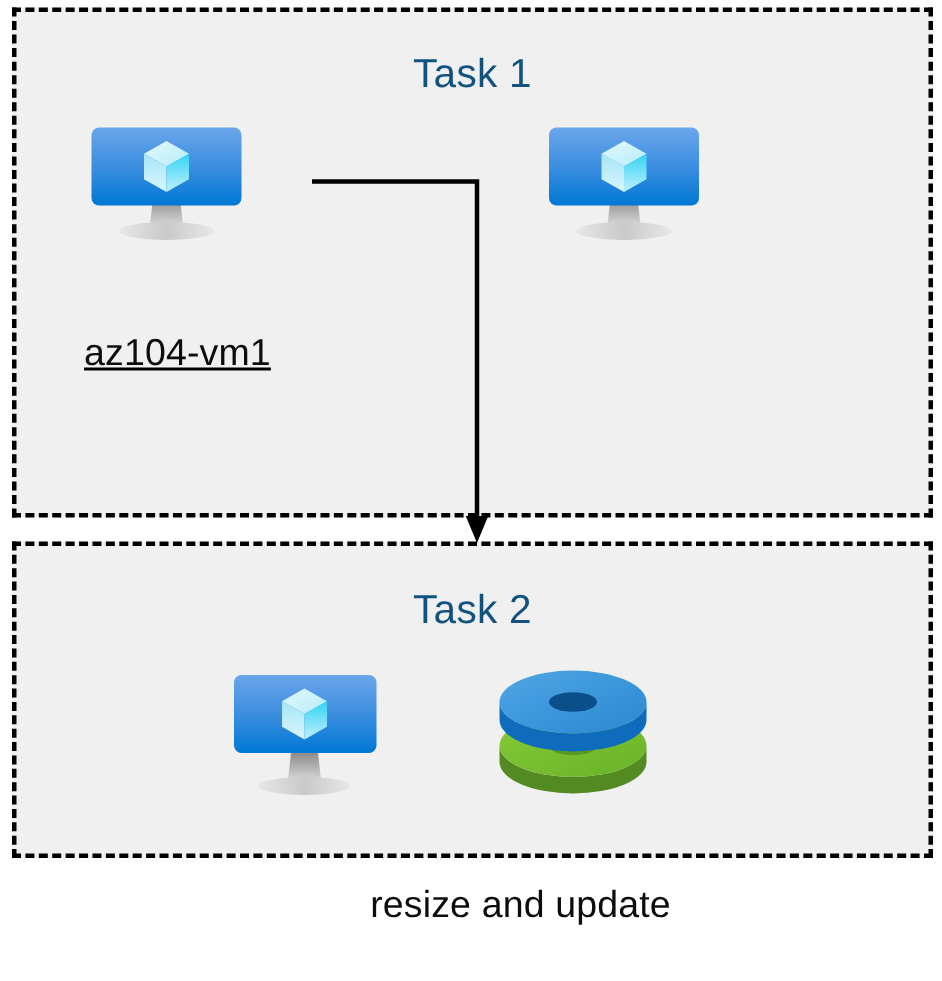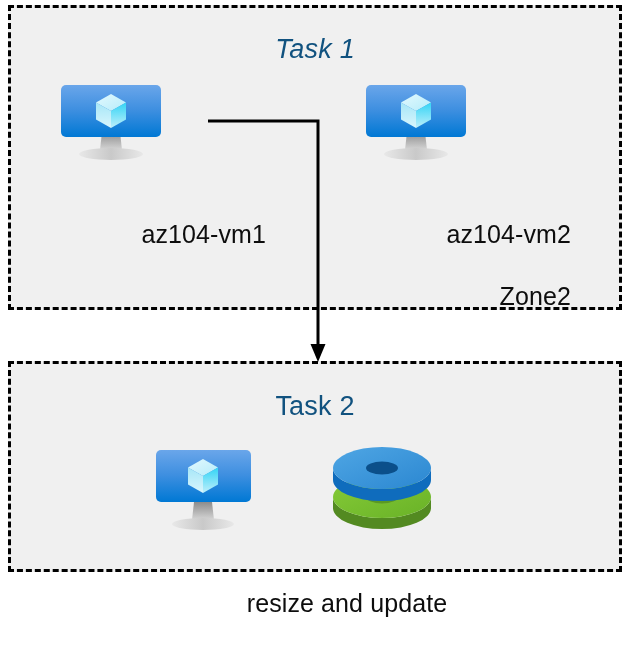--- a/index.html
+++ b/index.html
@@ -29,22 +29,21 @@
   .task-box {
     position: absolute;
     background: #f0f0f0;
     box-sizing: border-box;
     border: 3px dashed #000000;
   }
   #task1-box {
     left: 8px;
     top: 5px;
     width: 614px;
-    height: 305px;
-    font-style: italic;
+    height: 340px;
   }
   #task2-box {
     left: 8px;
     top: 361px;
     width: 614px;
     height: 211px;
   }
 
   .task-title {
     position: absolute;
@@ -55,21 +54,22 @@
     line-height: 1;
     letter-spacing: 0.2px;
     white-space: nowrap;
   }
   #task1-title { top: 28px; }
   #task2-title { top: 29px; }
 
   
   .node {
     position: absolute;
-    text-align: right;
+    text-align: left;
+    text-decoration: underline;
   }
 
   .node-label {
     font-size: 25px;
     line-height: 31px;
     color: #0d0d0d;
     white-space: pre-line;
     letter-spacing: 0.1px;
   }
 
@@ -192,24 +192,20 @@
         <path d="M46 52 L64 52 L66 70 L44 70 Z" fill="url(#vmStand2)"></path>
         <ellipse cx="55" cy="74" rx="32" ry="6" fill="url(#vmBase2)"></ellipse>
         <rect x="5" y="5" width="100" height="52" rx="5" ry="5" fill="url(#vmScreen2)"></rect>
         <g transform="translate(55,31)">
           <path d="M0 -17 L15 -8.5 L0 0 L-15 -8.5 Z" fill="url(#cubeTop2)"></path>
           <path d="M-15 -8.5 L0 0 L0 17 L-15 8.5 Z" fill="url(#cubeLeft2)"></path>
           <path d="M15 -8.5 L15 8.5 L0 17 L0 0 Z" fill="url(#cubeRight2)"></path>
         </g>
       </svg>
     </span>
-    <div class="node-label" style="margin-top:20px;">
-      <span>az104-vm2</span><br>
-      <span>Zone2</span>
-    </div>
   </div>
 
   <div class="task-box" id="task2-box">
     <div class="task-title" id="task2-title">Task 2</div>
   </div>
 
   <div class="row" style="left:150px; top:443px; width:300px; height:90px;">
     <span class="vm-icon" style="position:absolute; left:0px; top:0px;">
       <svg width="120" height="90" viewBox="0 0 120 90" xmlns="http://www.w3.org/2000/svg">
         <defs>

